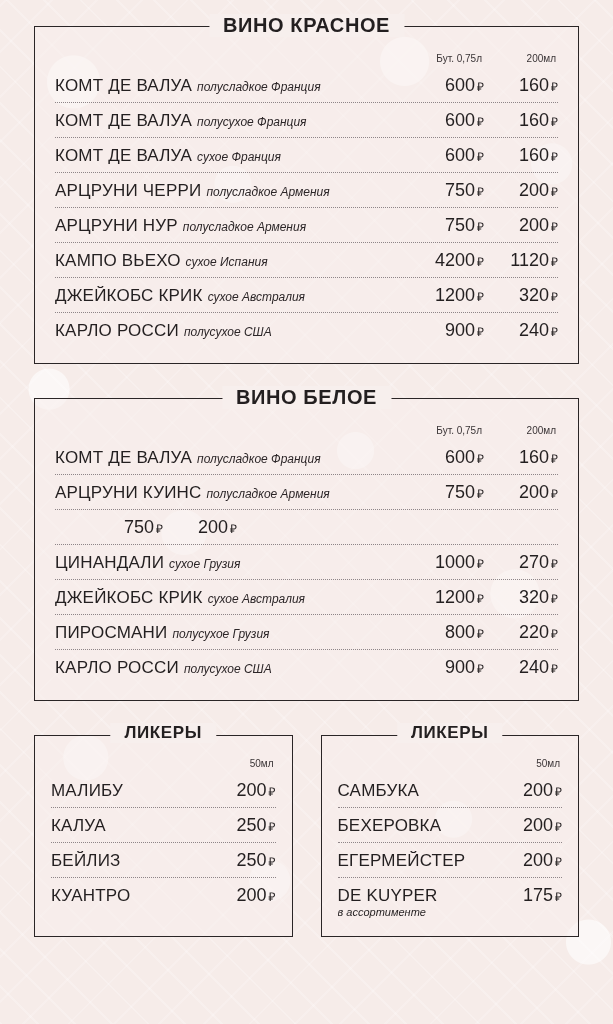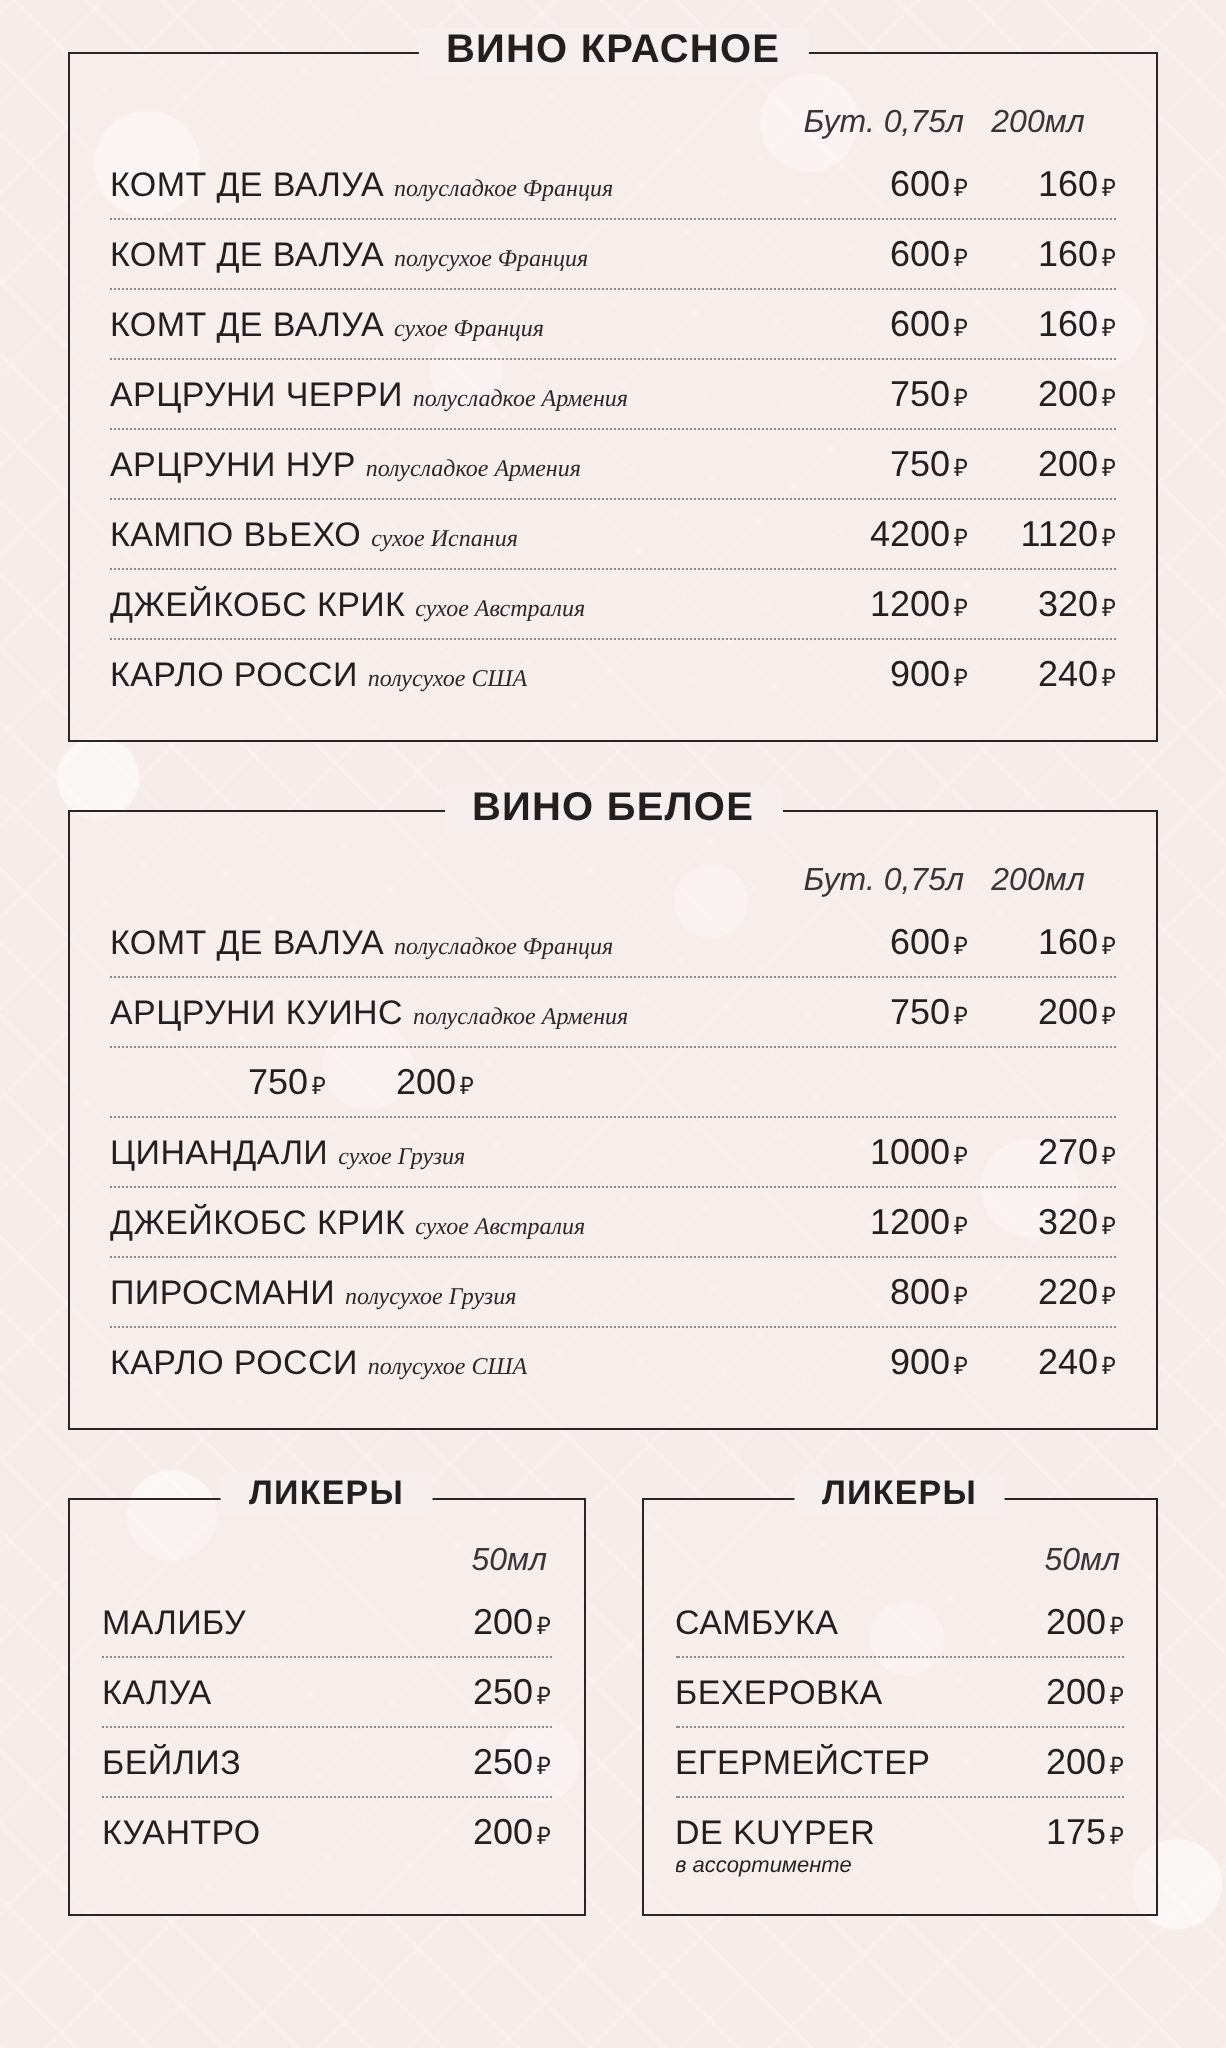--- a/index.html
+++ b/index.html
@@ -74,28 +74,27 @@
     font-weight: bold;
     letter-spacing: 0.6px;
     white-space: nowrap;
     color: #231f20;
   }
 
   .units-row {
     display: flex;
     justify-content: flex-end;
     align-items: baseline;
-    font-style: italic;
-    font-size: 16px;
+    font-size: 10px;
     color: #3a3436;
     margin-bottom: 4px;
     padding-right: 2px;
   }
   .units-row .u1 { width: 108px; text-align: right; }
-  .units-row .u2 { width: 74px; text-align: center; }
+  .units-row .u2 { width: 74px; text-align: right; }
 
   .item {
     display: flex;
     align-items: baseline;
     padding: 7px 0 6px 0;
     border-bottom: 1px dotted #8e8588;
     font-size: 13.5px;
   }
   .item:last-child { border-bottom: none; }
 
@@ -106,21 +105,20 @@
   }
   .item .name .main {
     font-size: 17px;
     letter-spacing: 0.2px;
   }
   .item .name .desc {
     font-style: italic;
     font-size: 12px;
     margin-left: 5px;
     color: #2c2628;
-    font-family: Liberation Serif, serif;
   }
   .item .price {
     width: 108px;
     text-align: right;
     font-size: 18px;
     white-space: nowrap;
   }
   .item .price2 {
     width: 74px;
     text-align: right;

